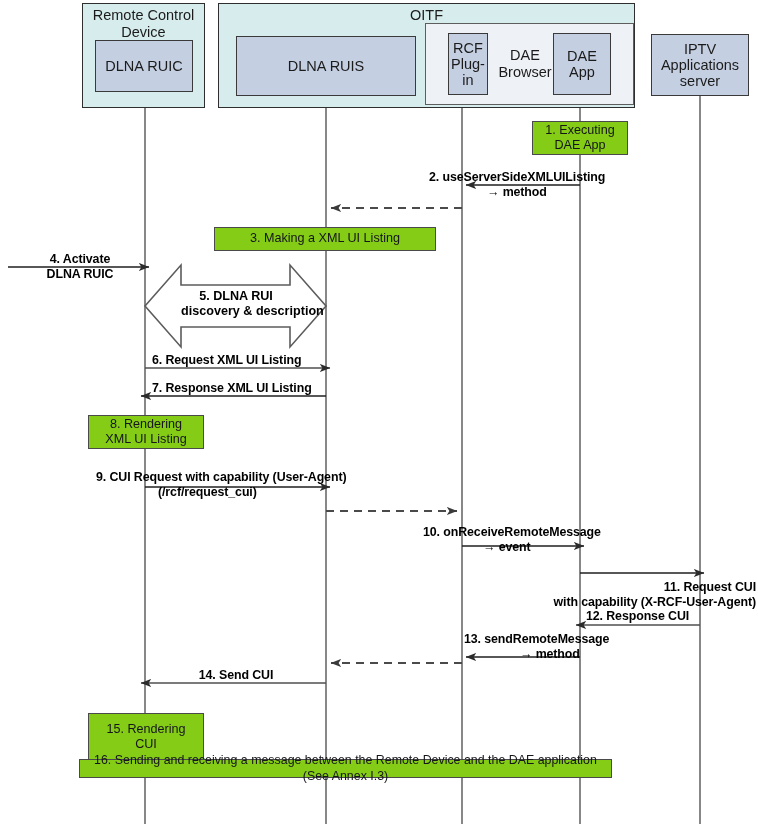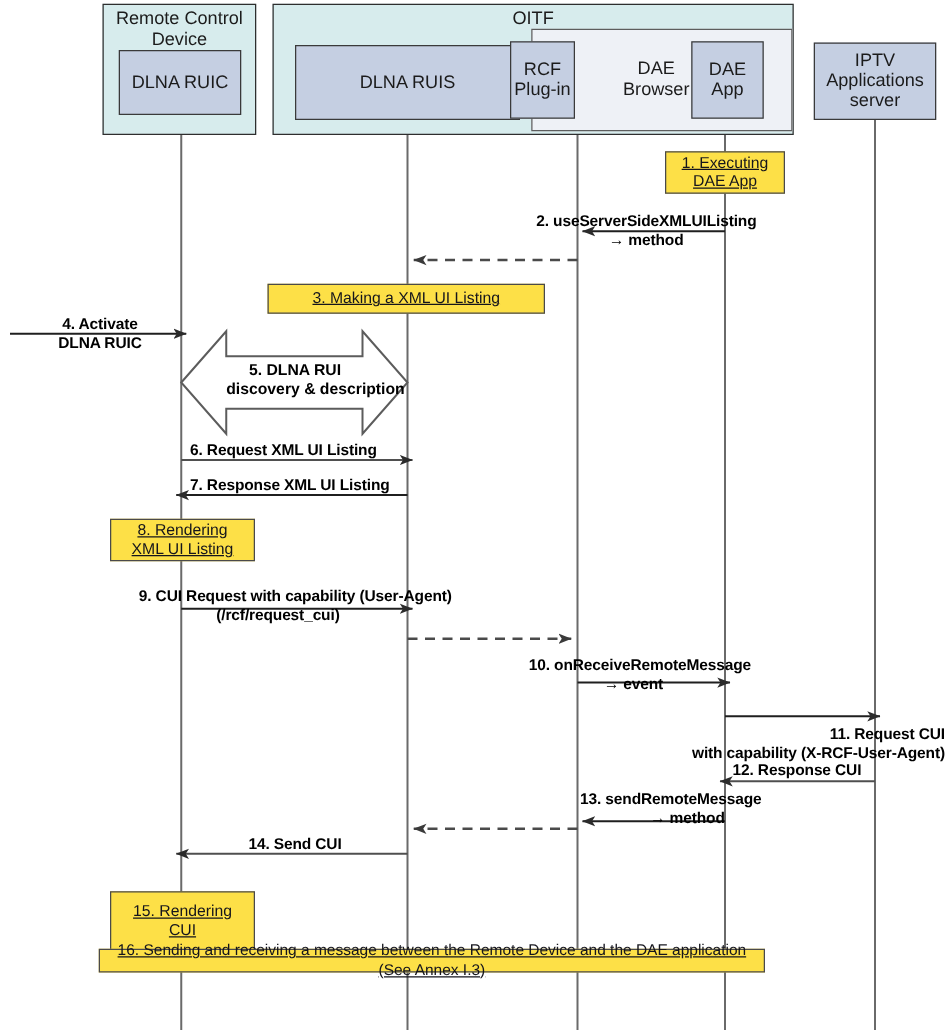--- a/index.html
+++ b/index.html
@@ -9,23 +9,23 @@
 
   
   .grpbox{position:absolute;box-sizing:border-box;border:1.4px solid #2e2e2e;background:#d7eced;}
   .subbox{position:absolute;box-sizing:border-box;border:1.4px solid #5d5d5d;background:#eef1f6;}
   .actorbox{position:absolute;box-sizing:border-box;border:1.3px solid #3a3a3a;background:#c5cfe2;
             display:flex;align-items:center;justify-content:center;text-align:center;
             font-size:14.5px;color:#1b1b1b;line-height:1.12;}
   .grplabel{position:absolute;text-align:center;font-size:14.5px;color:#1b1b1b;line-height:1.14;}
 
   
-  .note{position:absolute;box-sizing:border-box;border:1.3px solid #4a4a4a;background:#fde047;
+  .note{position:absolute;box-sizing:border-box;border:1.3px solid #4a4a4a;background:#84cc16;
         display:flex;align-items:center;justify-content:center;text-align:center;
-        font-size:12.6px;color:#15151c;line-height:1.22;z-index:5;text-decoration:underline;}
+        font-size:12.6px;color:#15151c;line-height:1.22;z-index:5;}
   .note.b16{font-size:12.4px;}
 
   
   .msg{position:absolute;font-size:12.4px;font-weight:bold;color:#000;
        letter-spacing:-0.1px;line-height:1.18;white-space:nowrap;z-index:6;}
   .msg.c{text-align:center;}
   .msg.r{text-align:right;}
   .bigarrow-label{position:absolute;text-align:center;font-size:12.6px;font-weight:bold;
                   color:#000;line-height:1.2;z-index:6;white-space:nowrap;}
 </style>
@@ -95,21 +95,21 @@
   <div class="grplabel" style="left:218px;top:7px;width:417px;">OITF</div>
   <div class="actorbox" style="left:236px;top:36px;width:180px;height:60px;">
     <span>DLNA RUIS</span>
   </div>
 
   <div class="subbox" style="left:425px;top:23px;width:209px;height:82px;"></div>
   <div class="grplabel" style="left:497px;top:47px;width:56px;">
     <div>DAE</div>
     <div>Browser</div>
   </div>
-  <div class="actorbox" style="left:408px;top:33px;width:52px;height:62px;">
+  <div class="actorbox" style="left:448px;top:33px;width:40px;height:62px;">
     <span>
       <span>RCF</span><br>
       <span>Plug-in</span>
     </span>
   </div>
   <div class="actorbox" style="left:553px;top:33px;width:58px;height:62px;">
     <span>
       <span>DAE</span><br>
       <span>App</span>
     </span>
@@ -171,21 +171,21 @@
   </div>
 
   <div class="msg" style="left:152px;top:353px;">
     <div>6.  Request  XML UI Listing</div>
   </div>
 
   <div class="msg" style="left:152px;top:381px;">
     <div>7.  Response XML UI Listing</div>
   </div>
 
-  <div class="msg" style="left:111px;top:470px;">
+  <div class="msg" style="left:96px;top:470px;">
     <div>9.  CUI Request with capability (User-Agent)</div>
     <div style="padding-left:62px;">(/rcf/request_cui)</div>
   </div>
 
   <div class="msg" style="left:423px;top:525px;">
     <div>10.  onReceiveRemoteMessage</div>
     <div style="padding-left:60px;">→ event</div>
   </div>
 
   <div class="msg r" style="left:448px;top:558px;width:308px;margin-top:22px;">

